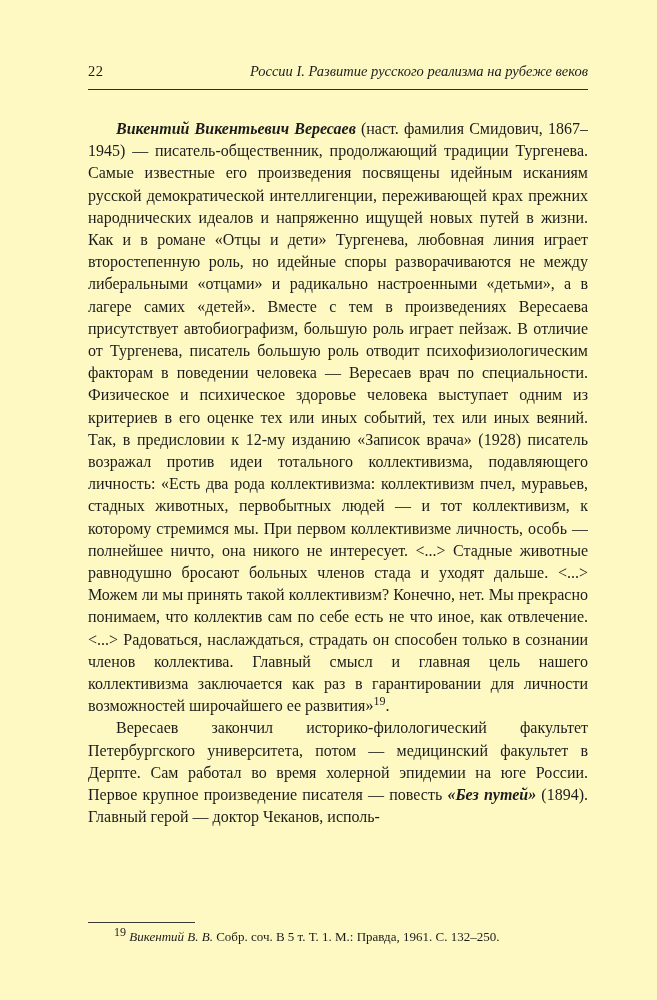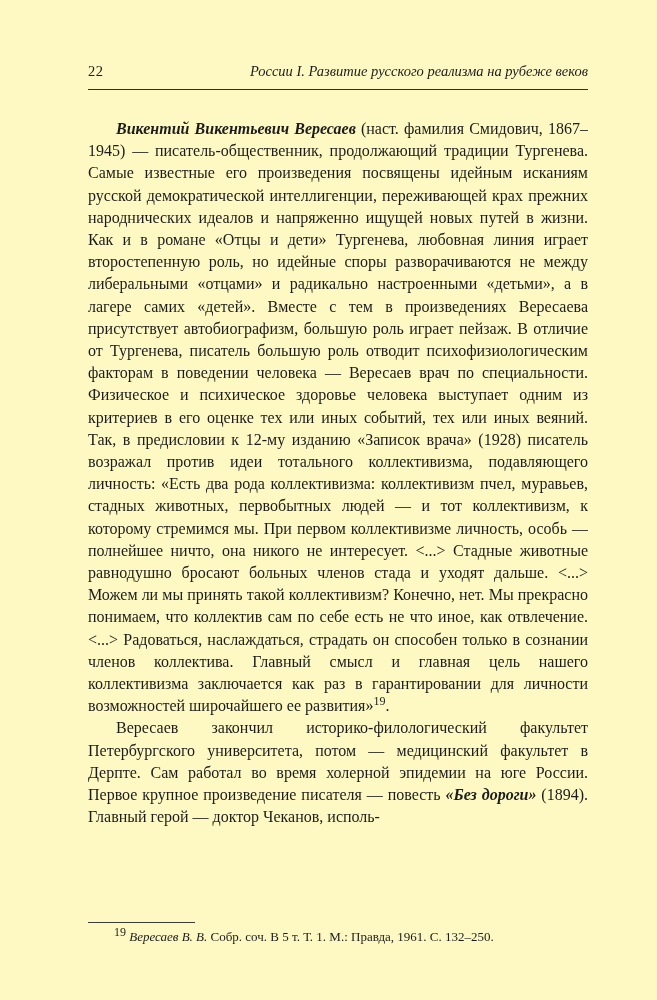--- a/index.html
+++ b/index.html
@@ -94,21 +94,21 @@
 
     <div class="header">
       <span class="page-num">22</span>
       <span class="running-title">России I. Развитие русского реализма на рубеже веков</span>
     </div>
     <div class="header-rule"></div>
 
     <div class="body-text">
       <p class="para"><em>Викентий Викентьевич Вересаев</em><span> (наст. фамилия Смидович, 1867–1945) — писатель-общественник, продолжающий традиции Тургенева. Самые известные его произведения посвящены идейным исканиям русской демократической интеллигенции, переживающей крах прежних народнических идеалов и напряженно ищущей новых путей в жизни. Как и в романе «Отцы и дети» Тургенева, любовная линия играет второстепенную роль, но идейные споры разворачиваются не между либеральными «отцами» и радикально настроенными «детьми», а в лагере самих «детей». Вместе с тем в произведениях Вересаева присутствует автобиографизм, большую роль играет пейзаж. В отличие от Тургенева, писатель большую роль отводит психофизиологическим факторам в поведении человека — Вересаев врач по специальности. Физическое и психическое здоровье человека выступает одним из критериев в его оценке тех или иных событий, тех или иных веяний. Так, в предисловии к 12-му изданию «Записок врача» (1928) писатель возражал против идеи тотального коллективизма, подавляющего личность: «Есть два рода коллективизма: коллективизм пчел, муравьев, стадных животных, первобытных людей — и тот коллективизм, к которому стремимся мы. При первом коллективизме личность, особь — полнейшее ничто, она никого не интересует. &lt;...&gt; Стадные животные равнодушно бросают больных членов стада и уходят дальше. &lt;...&gt; Можем ли мы принять такой коллективизм? Конечно, нет. Мы прекрасно понимаем, что коллектив сам по себе есть не что иное, как отвлечение. &lt;...&gt; Радоваться, наслаждаться, страдать он способен только в сознании членов коллектива. Главный смысл и главная цель нашего коллективизма заключается как раз в гарантировании для личности возможностей широчайшего ее развития»</span><sup class="note">19</sup><span>.</span></p>
 
-      <p class="para"><span>Вересаев закончил историко-филологический факультет Петербургского университета, потом — медицинский факультет в Дерпте. Сам работал во время холерной эпидемии на юге России. Первое крупное произведение писателя — повесть </span><em>«Без дороги»</em><span> (1894). Главный герой — доктор Чеканов, исполь-</span></p>
+      <p class="para"><span>Вересаев закончил историко-филологический факультет Петербургского университета, потом — медицинский факультет в Дерпте. Сам работал во время холерной эпидемии на юге России. Первое крупное произведение писателя — повесть </span><em>«Без путей»</em><span> (1894). Главный герой — доктор Чеканов, исполь-</span></p>
     </div>
   </div>
 
   <div class="footnote-block">
     <div class="footnote-rule"></div>
-    <p class="footnote"><sup class="note">19</sup> <em>Вересаев В. В.</em><span> Собр. соч. В 5 т. Т. 1. М.: Правда, 1961. С. 132–250.</span></p>
+    <p class="footnote"><sup class="note">19</sup> <em>Викентий В. В.</em><span> Собр. соч. В 5 т. Т. 1. М.: Правда, 1961. С. 132–250.</span></p>
   </div>
 </div>
 
 </body></html>

